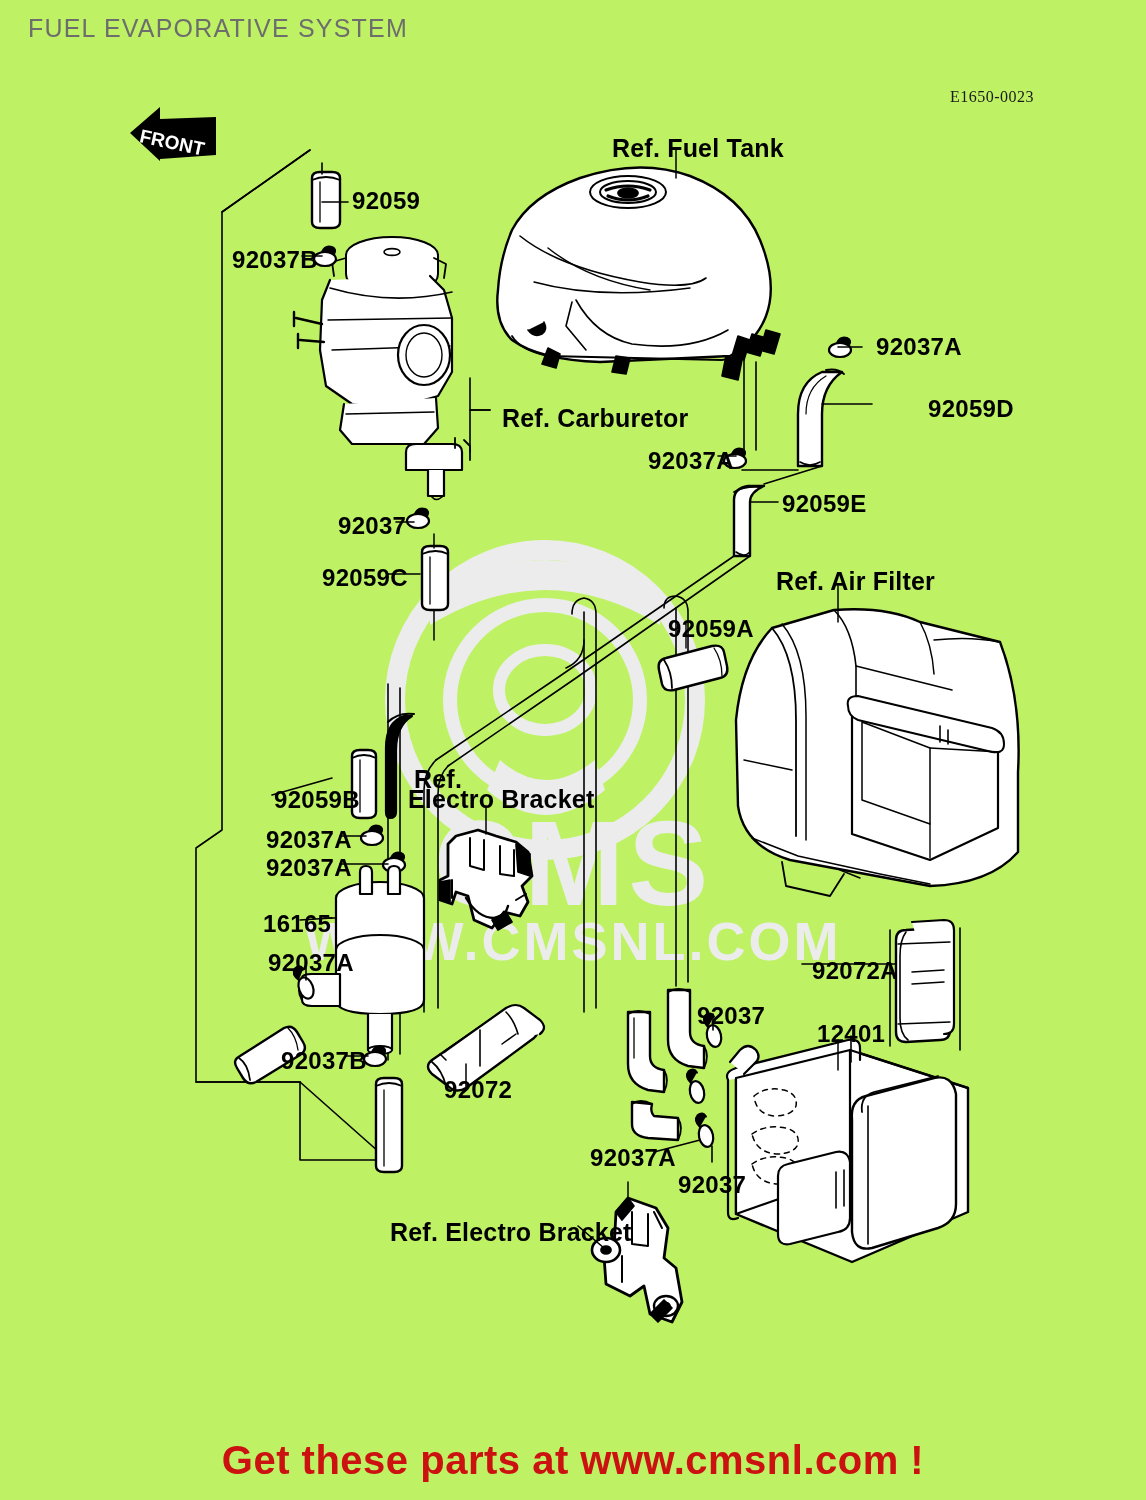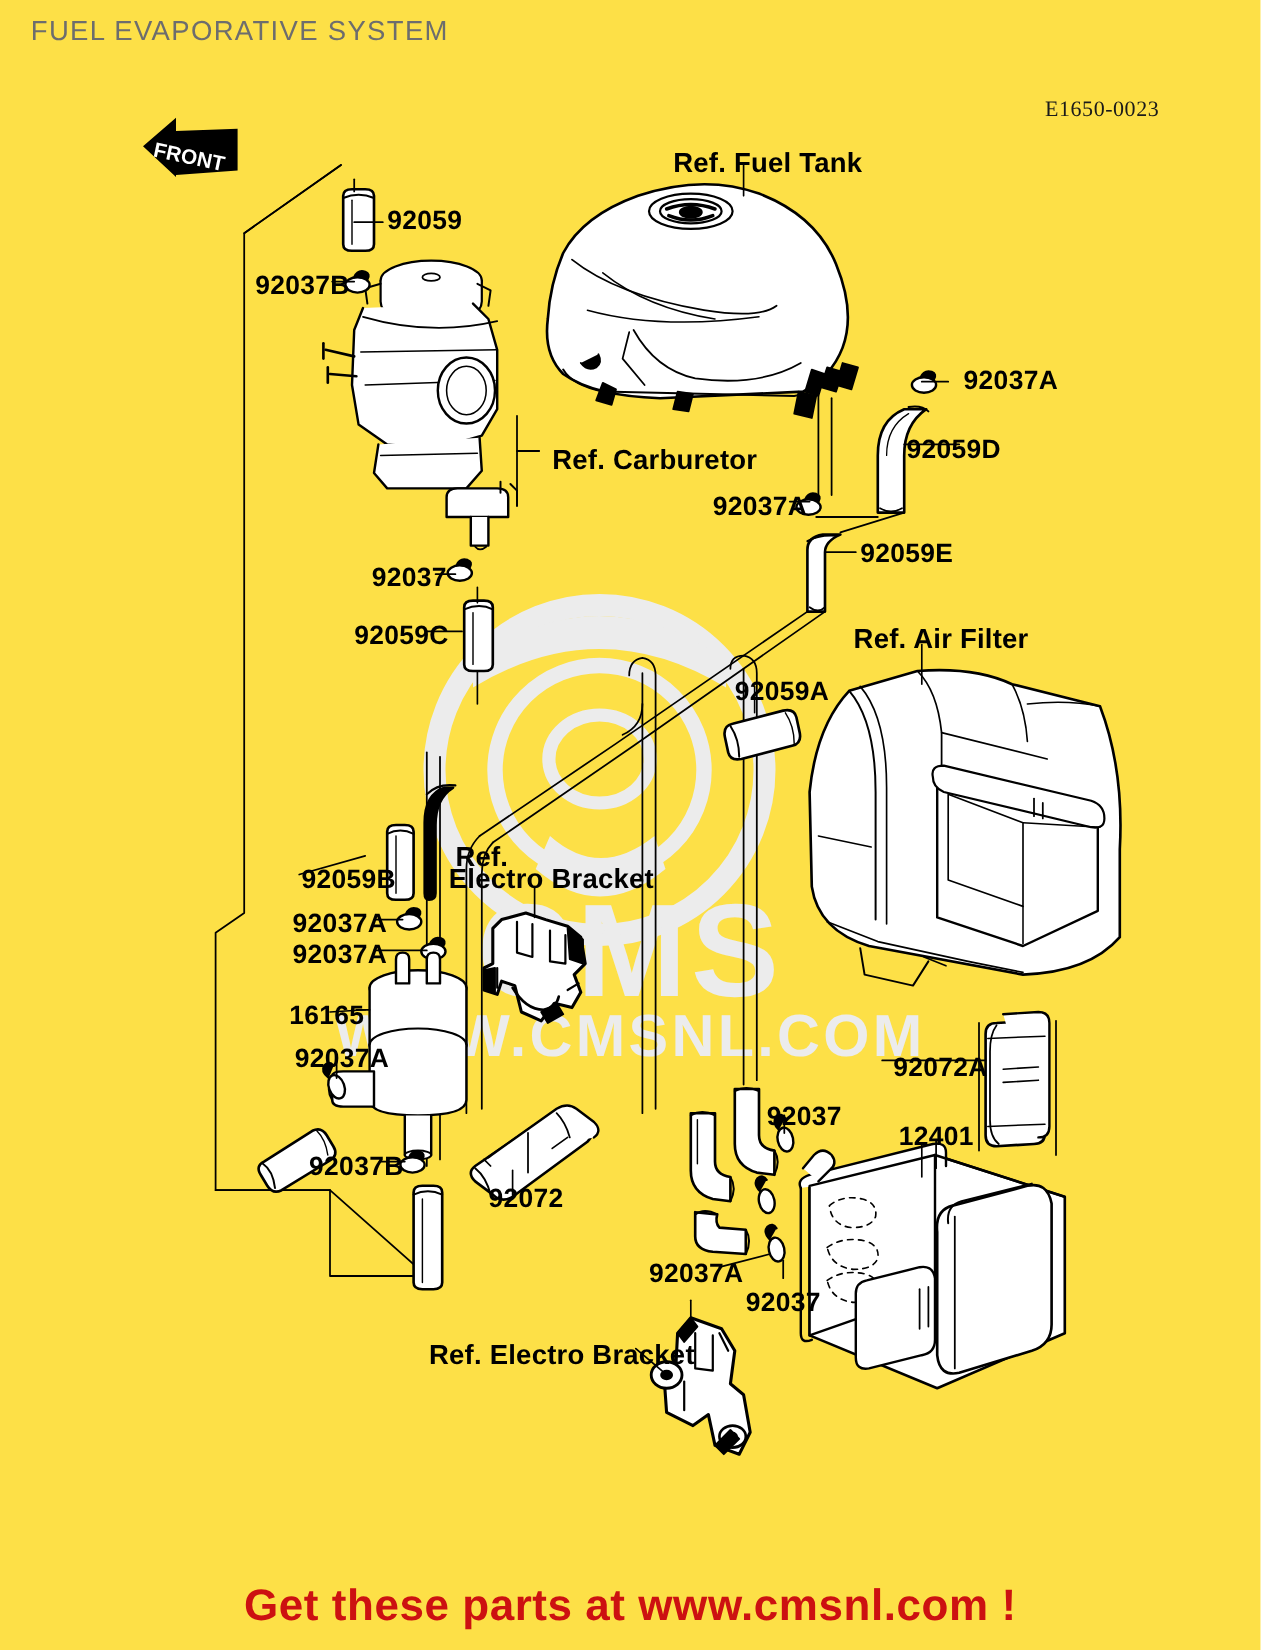--- a/index.html
+++ b/index.html
@@ -5,38 +5,38 @@
   * { margin:0; padding:0; box-sizing:border-box; }
   html, body {
     width:1146px; height:1500px;
     background:#ffffff;
     font-family:"Liberation Sans", sans-serif;
     overflow:hidden;
   }
   #page {
     position:relative;
     width:1146px; height:1500px;
-    background:#fde047;
+    background:#bef264;
   }
 
   
   .page-title {
     position:absolute;
     left:28px; top:14px;
     font-size:25px;
     letter-spacing:1.2px;
     color:#6d6d6d;
     font-weight:400;
     white-space:nowrap;
   }
   .ref-code {
     position:absolute;
     left:950px; top:88px;
     font-family:"Liberation Serif", serif;
-    font-size:20px;
+    font-size:16px;
     color:#1a1a1a;
     letter-spacing:0.5px;
     white-space:nowrap;
   }
 
   
   .footer-text {
     position:absolute;
     left:0; top:1438px;
     width:1146px;
@@ -461,21 +461,21 @@
     <svg width="100" height="62" viewBox="0 0 100 62" xmlns="http://www.w3.org/2000/svg">
       <path d="M6 30 L36 4 L36 16 L92 14 L92 52 L36 56 L36 58 Z" fill="#000"></path>
       <text x="48" y="46" font-family="Liberation Sans, sans-serif" font-size="19" font-weight="700" fill="#fff" text-anchor="middle" transform="rotate(12 48 40)">FRONT</text>
     </svg>
   </div>
 
   <div class="lbl num" style="left:352px;top:188px">92059</div>
   <div class="lbl num" style="left:232px;top:247px">92037B</div>
   <div class="lbl ref" style="left:612px;top:134px">Ref. Fuel Tank</div>
   <div class="lbl num" style="left:876px;top:334px">92037A</div>
-  <div class="lbl num" style="left:824px;top:396px">92059D</div>
+  <div class="lbl num" style="left:928px;top:396px">92059D</div>
   <div class="lbl ref" style="left:502px;top:404px">Ref. Carburetor</div>
   <div class="lbl num" style="left:648px;top:448px">92037A</div>
   <div class="lbl num" style="left:782px;top:491px">92059E</div>
   <div class="lbl num" style="left:338px;top:513px">92037</div>
   <div class="lbl num" style="left:322px;top:565px">92059C</div>
   <div class="lbl ref" style="left:776px;top:567px">Ref. Air Filter</div>
   <div class="lbl num" style="left:668px;top:616px">92059A</div>
   <div class="lbl num" style="left:274px;top:787px">92059B</div>
   <div class="lbl ref" style="left:414px;top:765px">Ref.</div>
   <div class="lbl ref" style="left:408px;top:785px">Electro Bracket</div>

